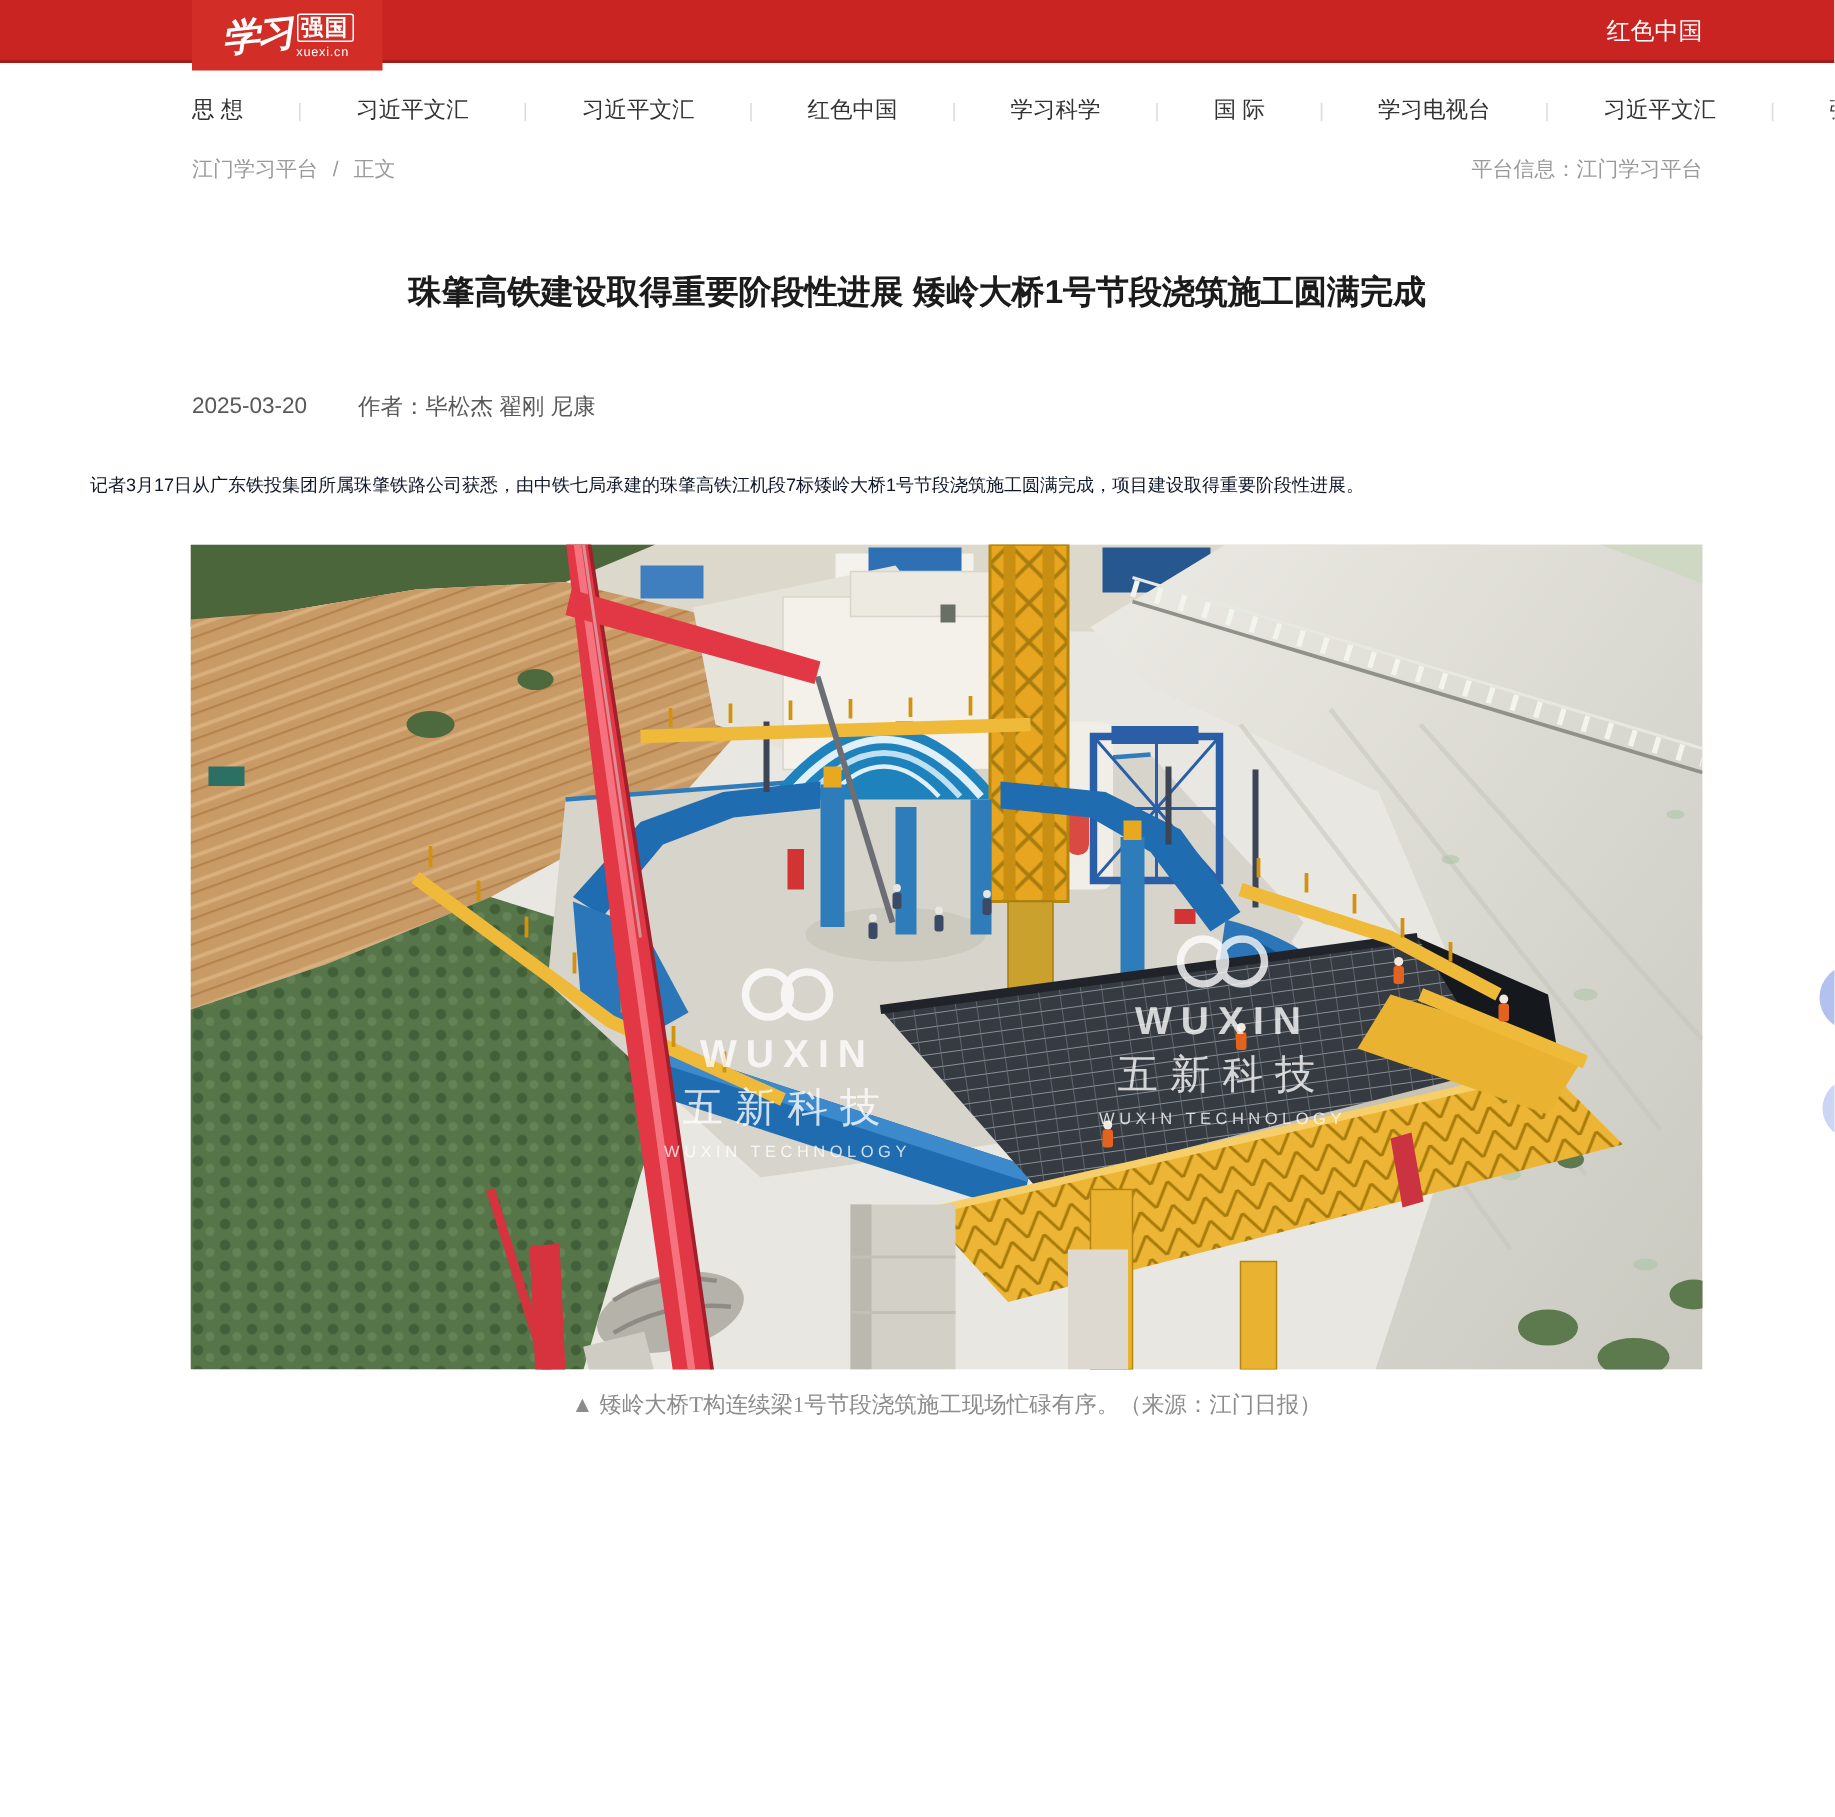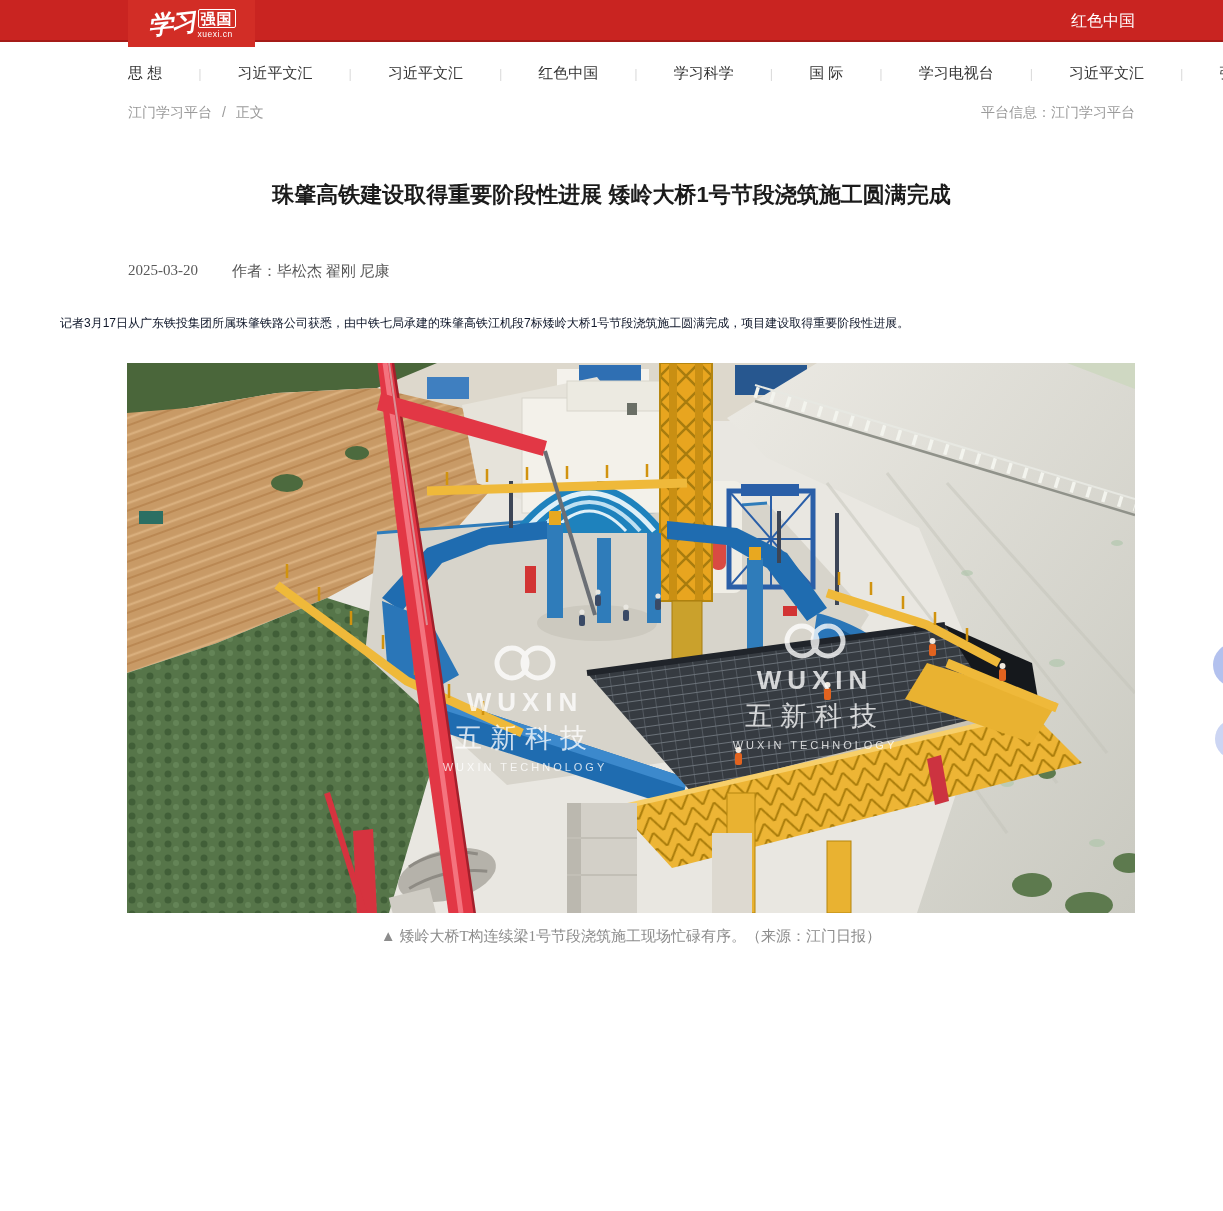--- a/index.html
+++ b/index.html
@@ -28,21 +28,21 @@
   
   .crumb-row { position:absolute; left:128px; top:104px; width:1007px; display:flex;
     justify-content:space-between; font-size:14px; color:#9a9a9a; }
   .crumb-left span { margin-right:6px; }
   .crumb-platform { cursor:pointer; }
 
   
   .article { position:absolute; left:0; top:140px; width:1223px; }
   .title { width:880px; margin:30px auto 0; text-align:center; font-size:22px; line-height:50px;
     font-weight:700; color:#1b1b1b; }
-  .meta { margin:42px 0 0 128px; font-size:15px; color:#595959; display:flex; gap:34px;font-family:Liberation Serif, serif; }
+  .meta { margin:42px 0 0 128px; font-size:15px; color:#595959; display:flex; gap:34px; }
   .paras { width:1002px; margin:22px 0 0 60px; font-size:12px; line-height:40px; color:#0f172a;
     text-align:justify; }
   .paras p + p { margin-top:14px; }
 
   .photo-wrap { width:1008px; margin:20px 0 0 127px; }
   .photo-wrap svg { display:block; }
   .caption { width:1008px; margin:14px 0 0 127px; text-align:center;
     font-family:"Liberation Serif","DejaVu Serif",serif; font-size:15px; color:#8c8c8c; }
 
   

